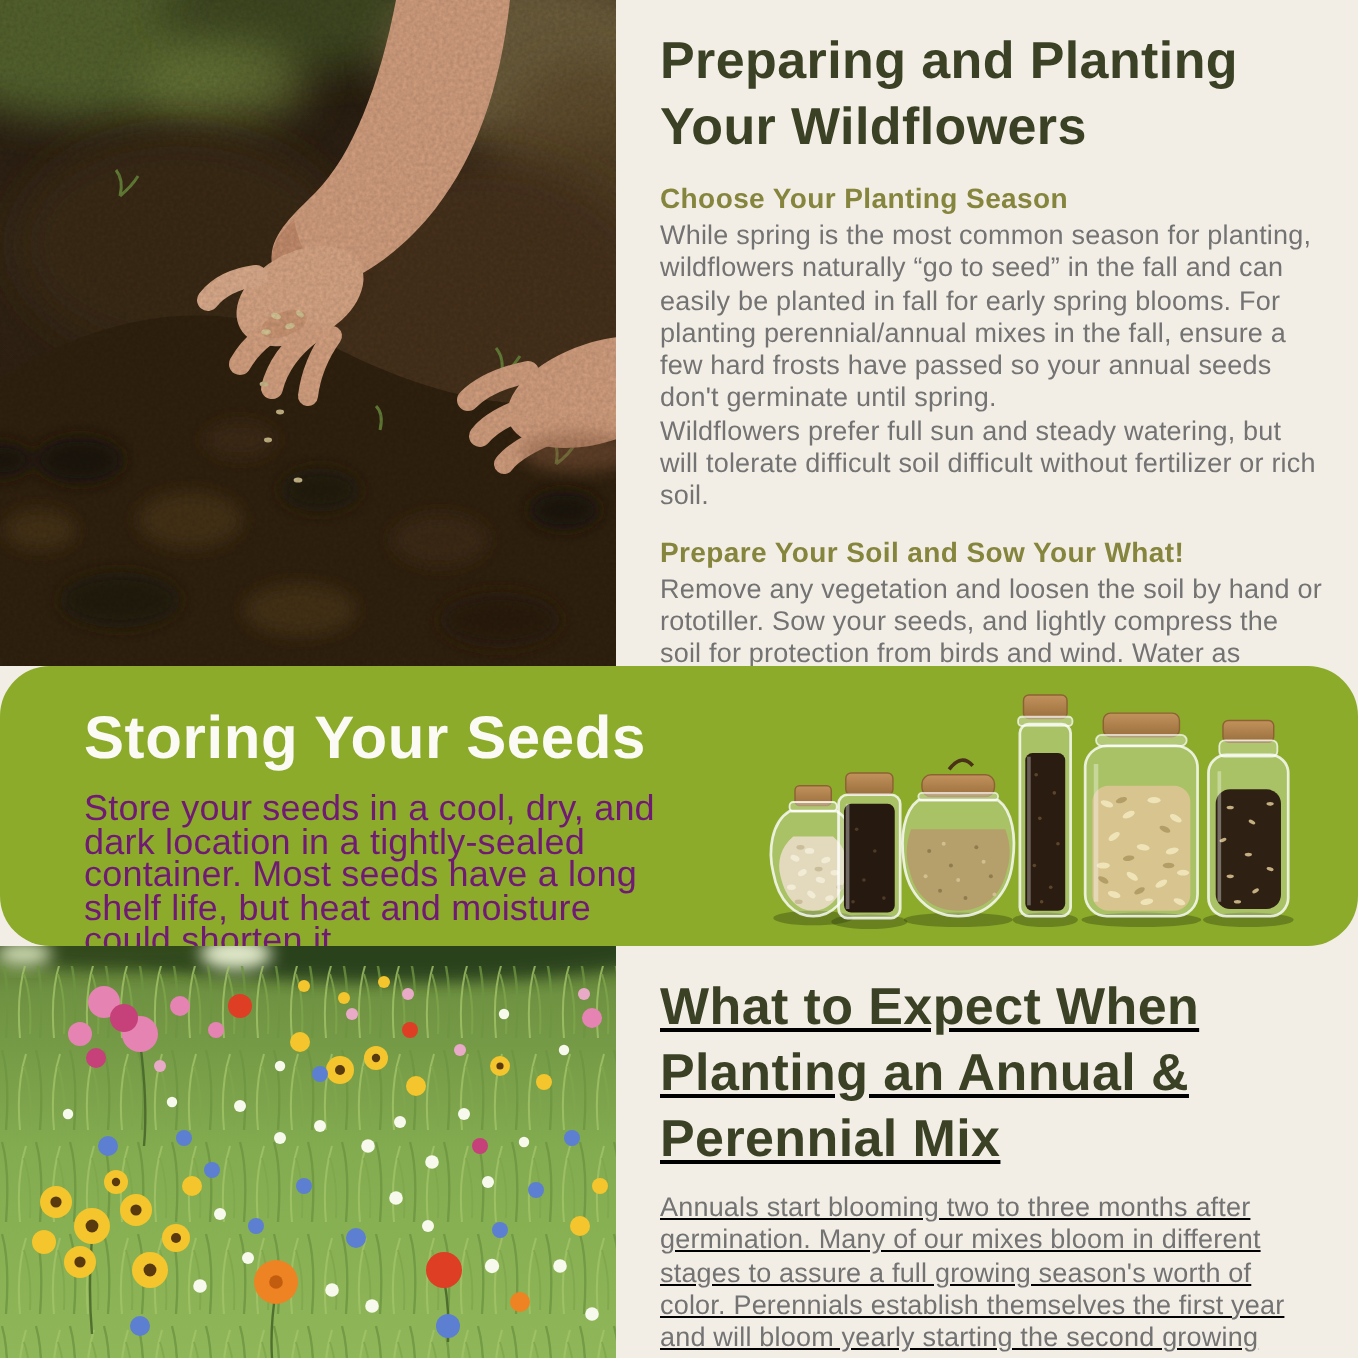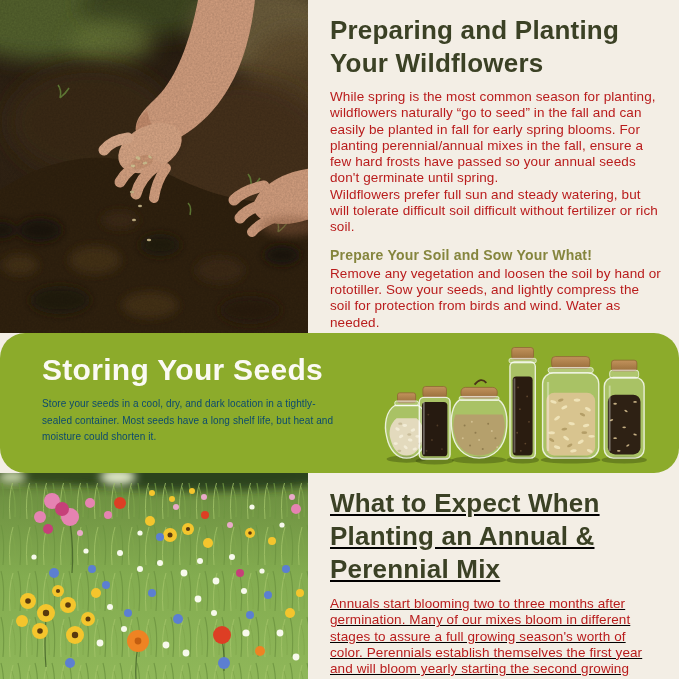--- a/index.html
+++ b/index.html
@@ -17,33 +17,33 @@
   .panel{flex:1;padding:6px 18px 0 22px;background:#f3eee5;}
   h1{
     margin:8px 0 9px 0;font-size:26px;line-height:33px;font-weight:700;
     color:#3b4125;letter-spacing:.2px;max-width:346px;
   }
   .sub h3{
     margin:11px 0 3px 0;font-size:14px;font-weight:700;
     color:#85853d;letter-spacing:.2px;
   }
   .sub p, .panel > p{
-    margin:0;font-size:13.5px;line-height:16.3px;color:#b91c1c;letter-spacing:.1px;
+    margin:0;font-size:13.5px;line-height:16.3px;color:#737373;letter-spacing:.1px;
   }
   .band{
     height:140px;flex:0 0 140px;background:#8cab2b;position:relative;
     display:flex;align-items:flex-start;border-radius:25px;
   }
   .band-text{padding:20px 0 0 42px;width:300px;}
   .band-text h2{
     margin:0 0 9px 0;font-size:30px;line-height:34px;font-weight:700;
     color:#fbfaf4;letter-spacing:.3px;
   }
   .band-text p{
-    margin:0;font-size:10px;line-height:16.5px;color:#0c4a6e;letter-spacing:.1px;
+    margin:0;font-size:18px;line-height:16.5px;color:#701a75;letter-spacing:.1px;
   }
   .jars{position:absolute;right:24px;bottom:4px;width:272px;height:128px;margin:0;}
   .jars svg{display:block;width:100%;height:100%;}
   .bottom-row .panel{padding-top:8px;}
   .bottom-row h1{margin:6px 0 10px 0;}
 </style>
 </head>
 <body>
 
 <main class="page">
@@ -131,20 +131,21 @@
           </g>
           <ellipse cx="290" cy="226" rx="30" ry="10" fill="#8f5f42" opacity=".5" filter="url(#b4)"></ellipse>
         </g>
         <rect width="308" height="333" filter="url(#noise)" opacity=".45"></rect>
       </svg>
     </figure>
 
     <div class="panel">
       <h1>Preparing and Planting Your Wildflowers</h1>
       <div class="sub">
+        <h3>Choose Your Planting Season</h3>
         <p>While spring is the most common season for planting, wildflowers naturally “go to seed” in the fall and can easily be planted in fall for early spring blooms. For planting perennial/annual mixes in the fall, ensure a few hard frosts have passed so your annual seeds don't germinate until spring.</p>
       </div>
       <div class="sub">
         <p>Wildflowers prefer full sun and steady watering, but will tolerate difficult soil difficult without fertilizer or rich soil.</p>
       </div>
       <div class="sub">
         <h3>Prepare Your Soil and Sow Your What!</h3>
         <p>Remove any vegetation and loosen the soil by hand or rototiller. Sow your seeds, and lightly compress the soil for protection from birds and wind. Water as needed.</p>
       </div>
     </div>

